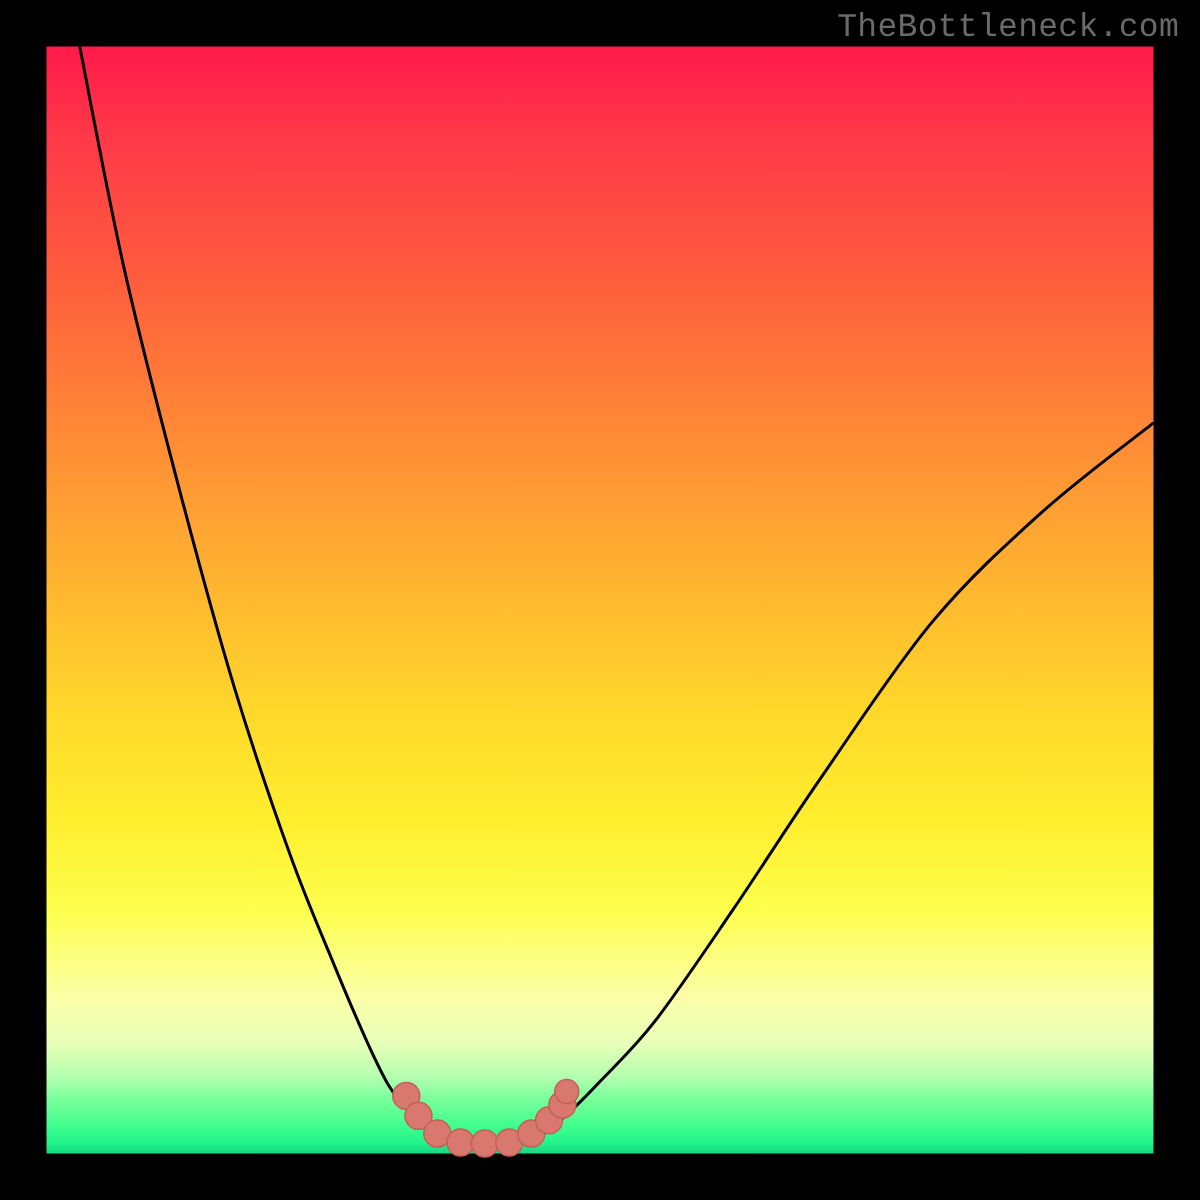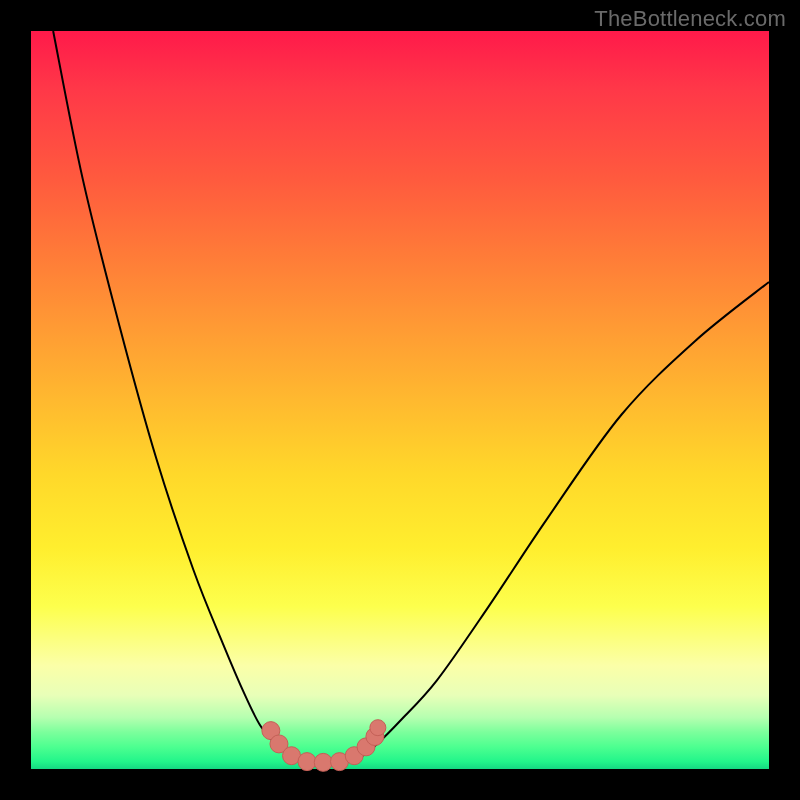--- a/index.html
+++ b/index.html
@@ -41,21 +41,21 @@
       #4dff90 97%,
       #22f58a 99%,
       #15d882 100%
     );
   }
   .watermark {
     position: absolute;
     top: 6px;
     right: 14px;
     color: #6a6a6a;
-    font-family: Liberation Sans, sans-serif;
+    font-family: Liberation Mono, monospace;
     font-size: 22px;
     letter-spacing: 0.2px;
   }
   svg.curves {
     position: absolute;
     left: 0;
     top: 0;
   }
 </style>
 </head>

